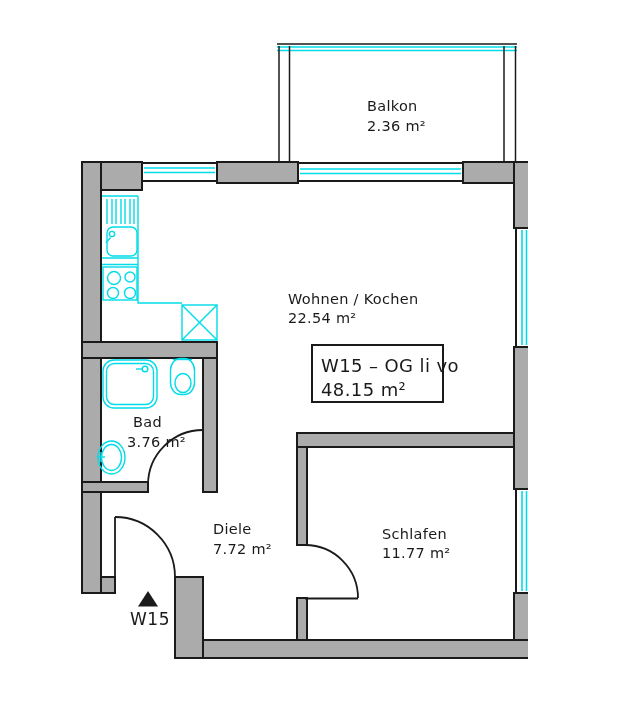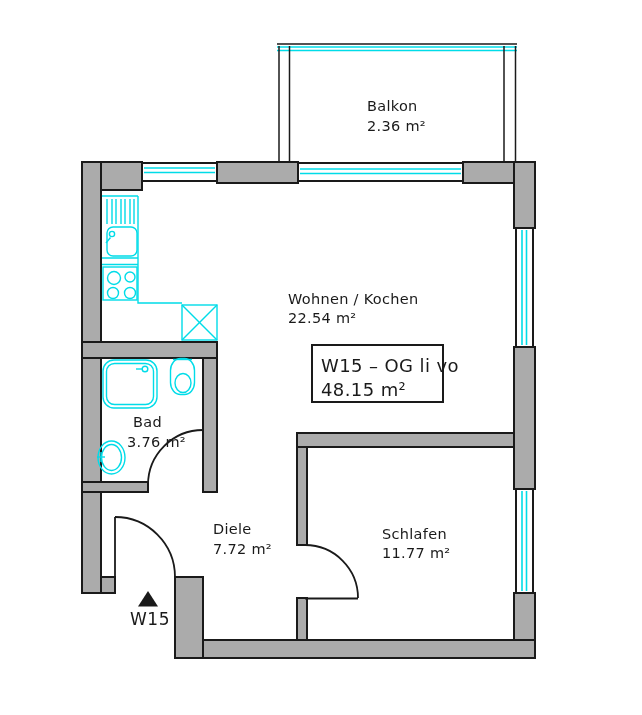--- a/index.html
+++ b/index.html
@@ -1,16 +1,16 @@
 <!DOCTYPE html>
 <html><head>
 <meta charset="utf-8">
 <style>
   html,body{margin:0;padding:0;background:#ffffff;}
-  .stage{position:relative;width:642px;height:715px;background:#fff;overflow:hidden;}
+  .stage{position:relative;width:528px;height:715px;background:#fff;overflow:hidden;}
   svg{display:block;}
   .room-name, .room-area{
     font-family:"DejaVu Sans", sans-serif;
     font-size:14.5px; fill:#1a1a1a; letter-spacing:0.3px;
   }
   .box-label{
     font-family:"DejaVu Sans", sans-serif;
     font-size:18px; fill:#1a1a1a; letter-spacing:0.4px;
   }
   .unit-label{

